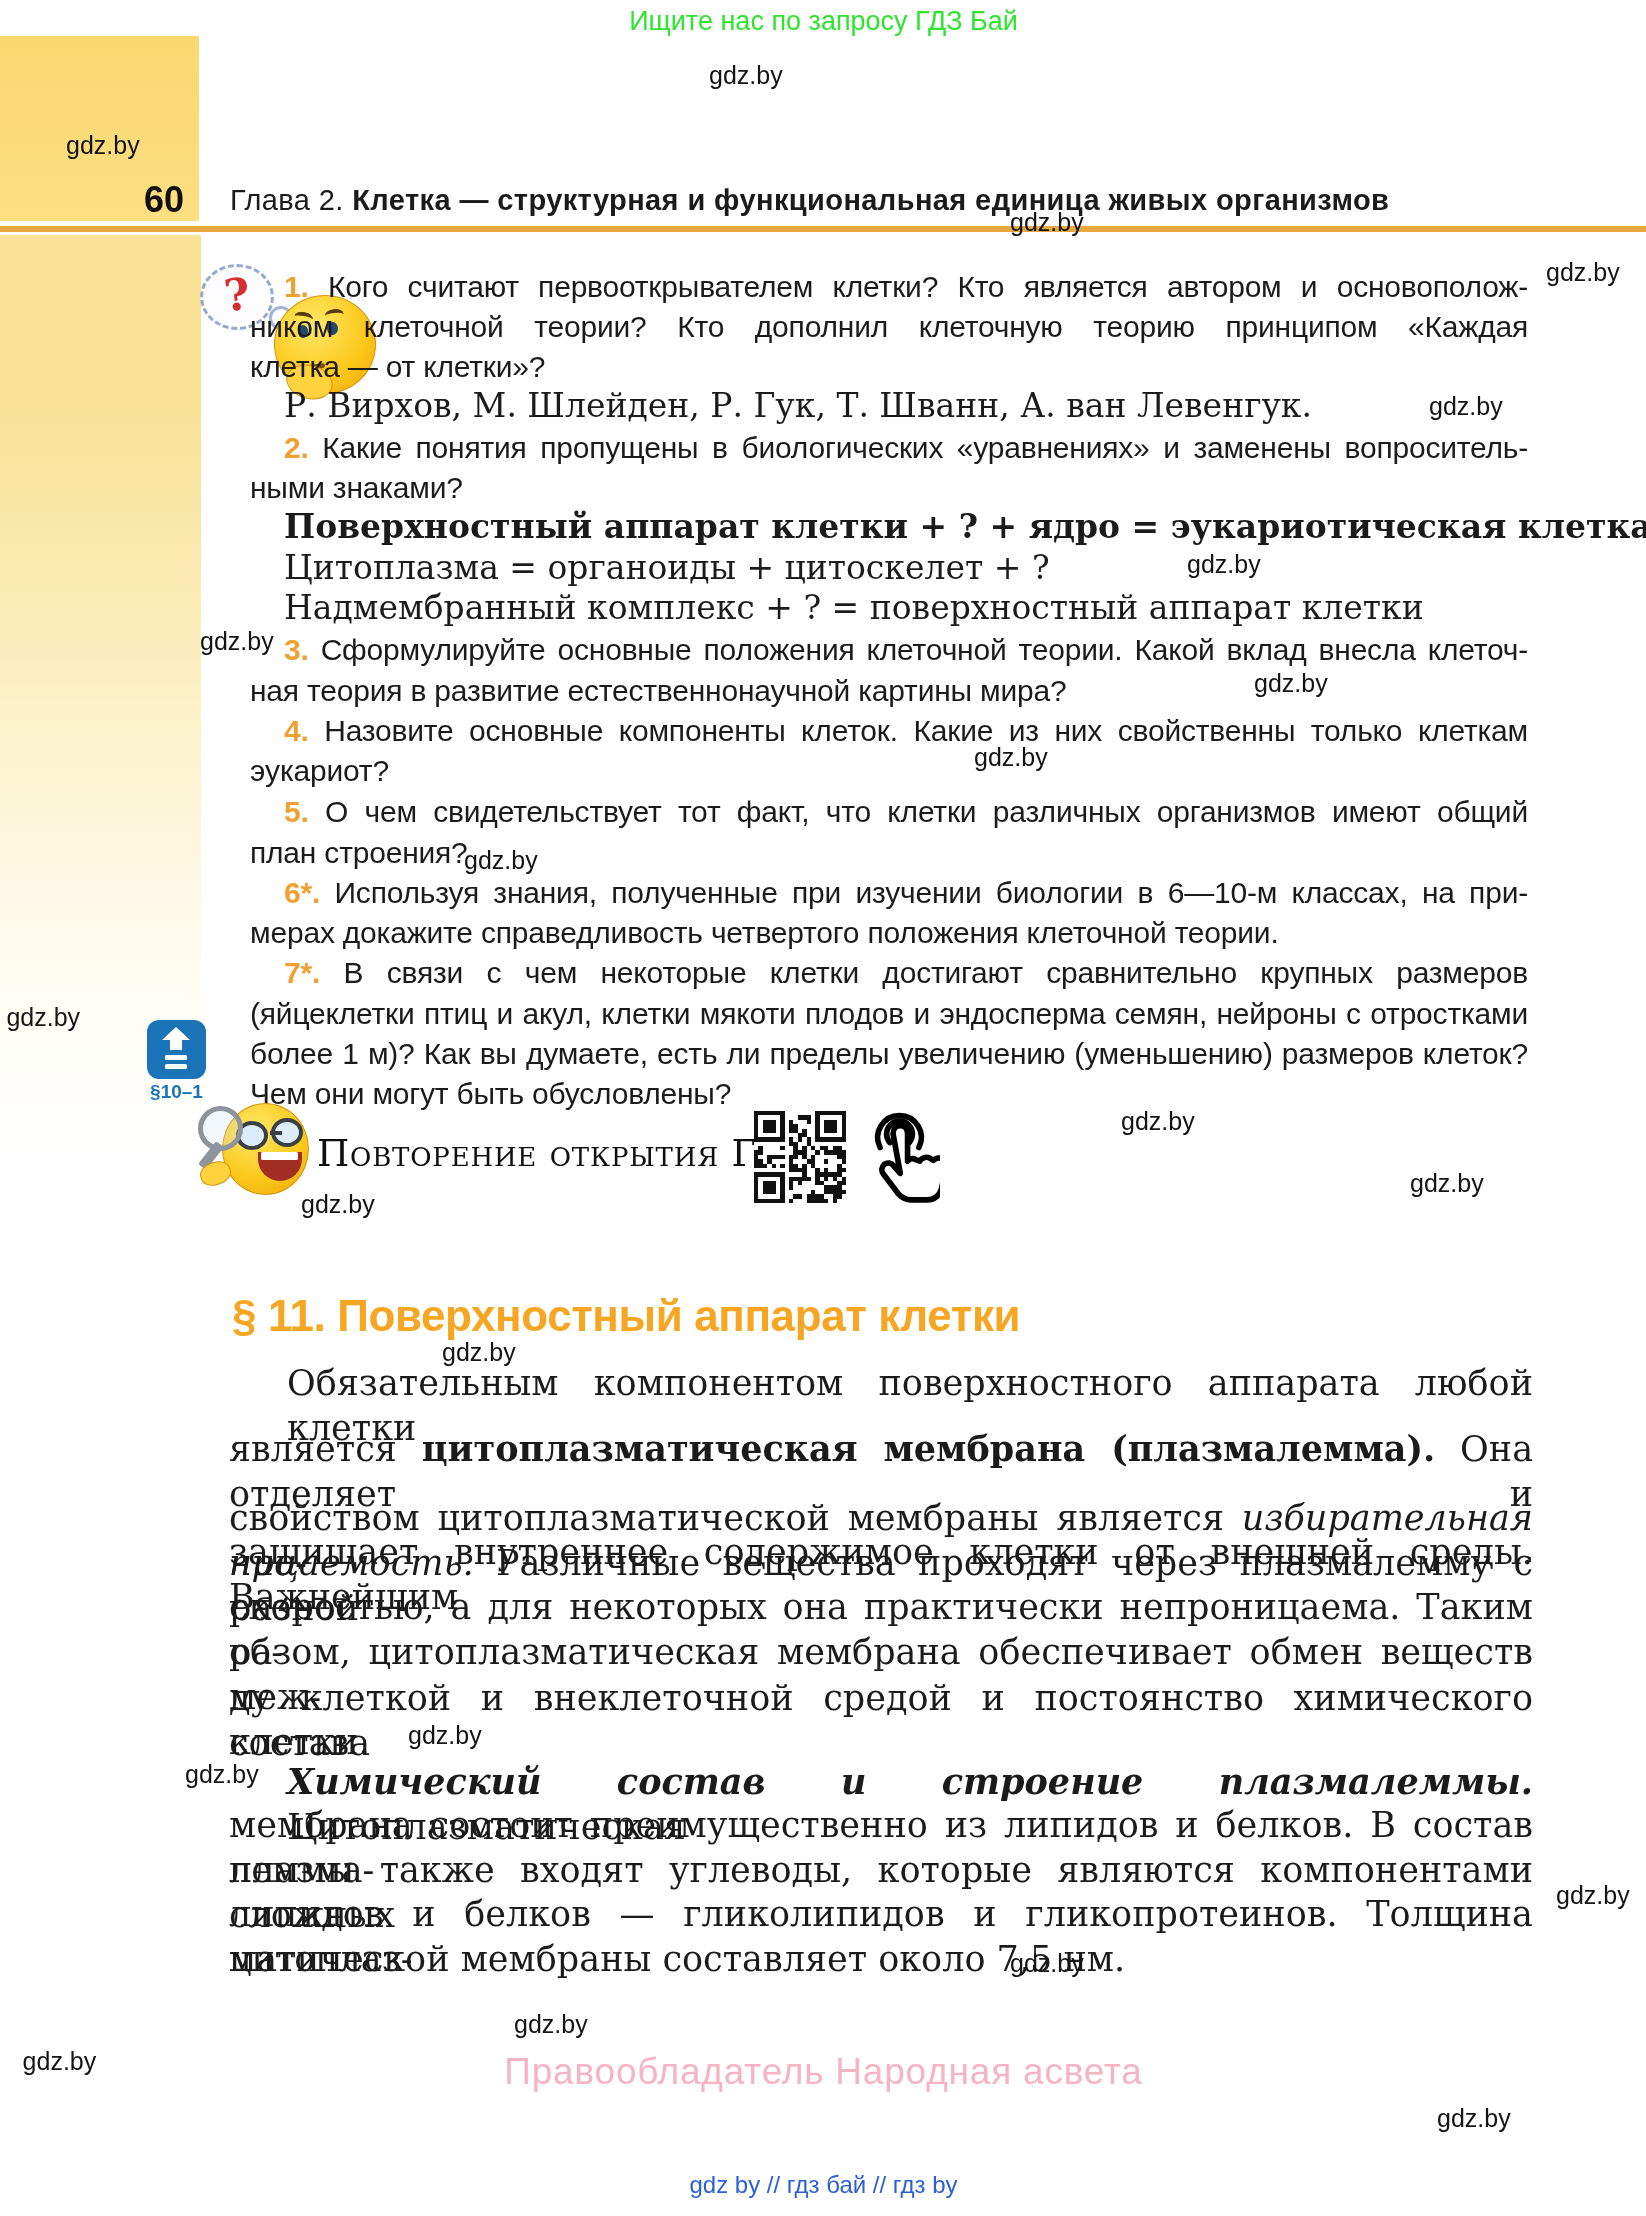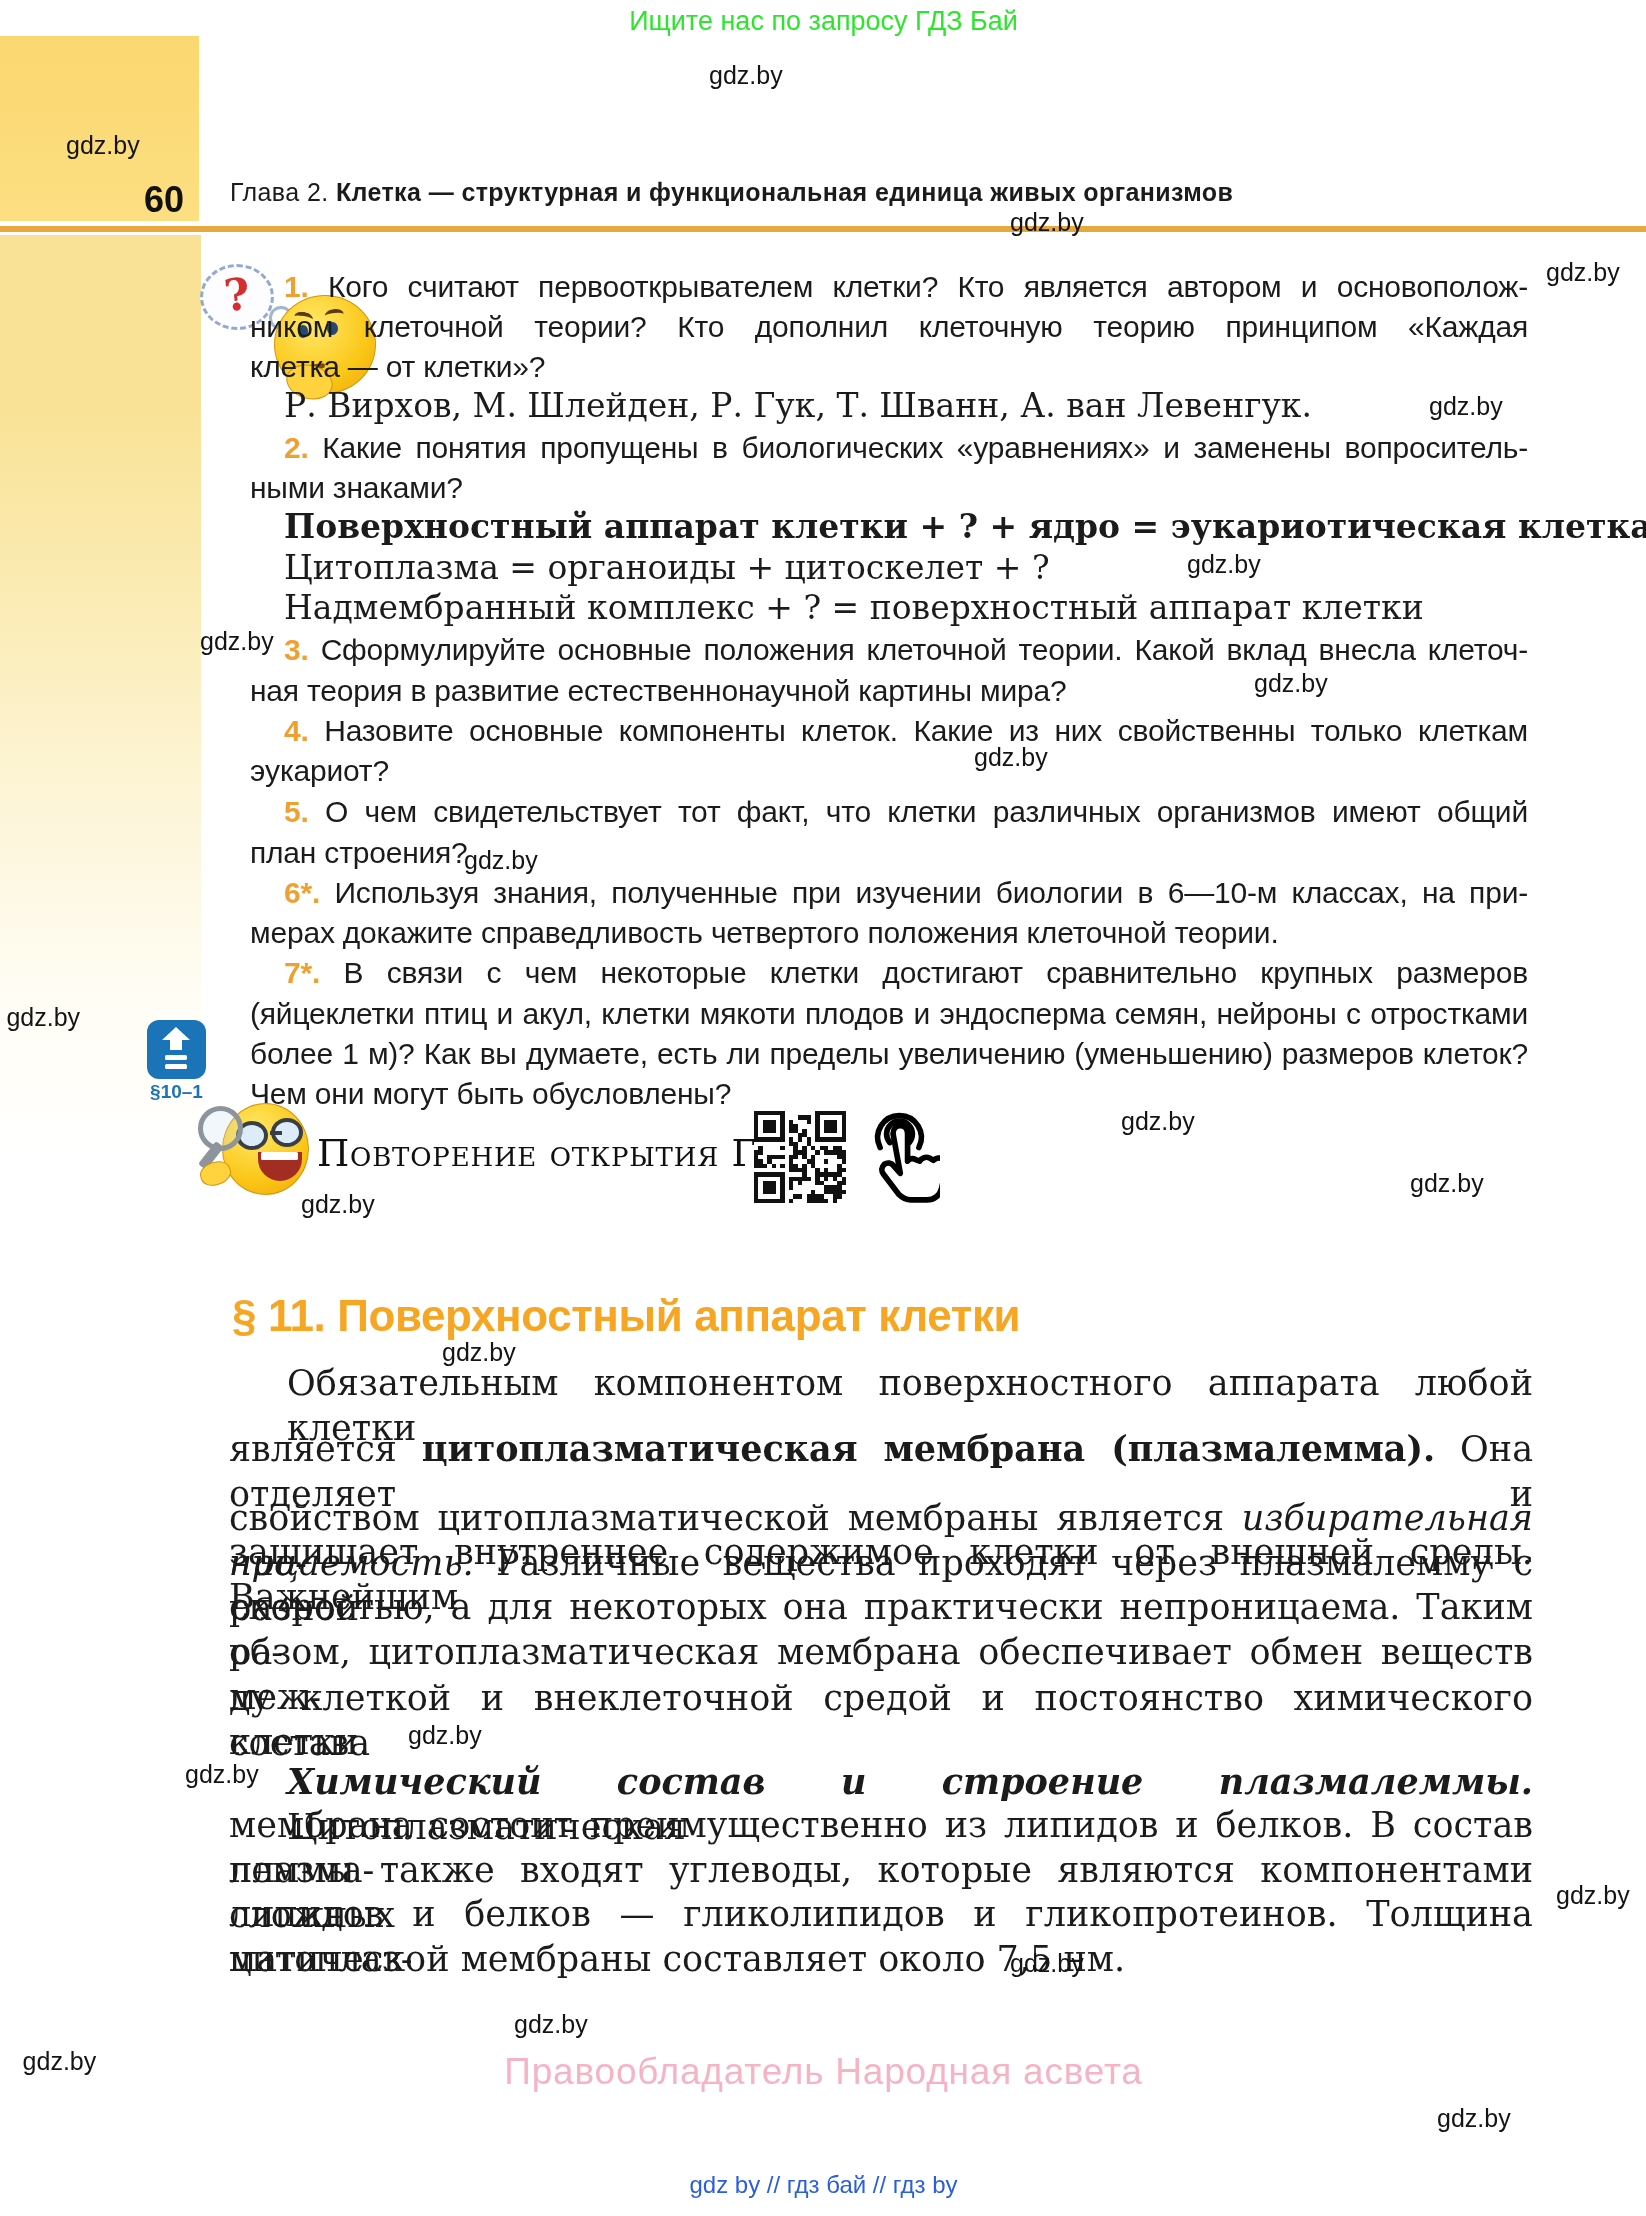--- a/index.html
+++ b/index.html
@@ -17,21 +17,21 @@
   .body-ln{font-family:"DejaVu Serif","Liberation Serif",serif;font-size:35px;line-height:45px;}
   .b{font-weight:bold;}
   .i{font-style:italic;}
   .bi{font-weight:bold;font-style:italic;}
   
   .wm{font-size:25px;color:#141414;white-space:nowrap;}
   
   .promo{left:0;top:6.4px;width:1647px;text-align:center;font-size:27px;color:#2EE52E;}
   .sidebar{left:0;top:36px;width:199px;height:185px;background:linear-gradient(180deg,#FBD76F 0%,#FCDF82 100%);}
   .pageno{left:121px;top:179px;width:63px;text-align:right;font-size:36px;font-weight:bold;color:#111;}
-  .chapter{left:230px;top:178px;width:1257px;font-size:25px;letter-spacing:0.4px;}
+  .chapter{left:230px;top:184px;width:1257px;font-size:29px;letter-spacing:0.4px;}
   .divider{left:0;top:226px;width:1647px;height:5.6px;background:#E7A93E;}
   .strip{left:0;top:235px;width:201px;height:927px;
          background:linear-gradient(180deg,#F9E295 0%,#F9E295 18%,#FBEDB9 42%,#FDF6DC 64%,#FFFDF4 82%,rgba(255,255,255,0) 100%);}
   
   .sect{left:232px;top:1280px;font-size:44px;font-weight:bold;color:#F6A623;letter-spacing:-0.4px;margin-top:11px;}
   
   .repeat-title{left:317px;top:1132px;font-family:"DejaVu Serif","Liberation Serif",serif;
                 font-variant-caps:small-caps;font-size:37px;color:#101010;letter-spacing:0.8px;}
   .pink{left:0;top:2051px;width:1647px;text-align:center;font-size:37px;color:#F6B3C4;letter-spacing:0.8px;}
   .blue-footer{left:0;top:2171px;width:1647px;text-align:center;font-size:24px;color:#2B5FD9;font-weight:500;}

